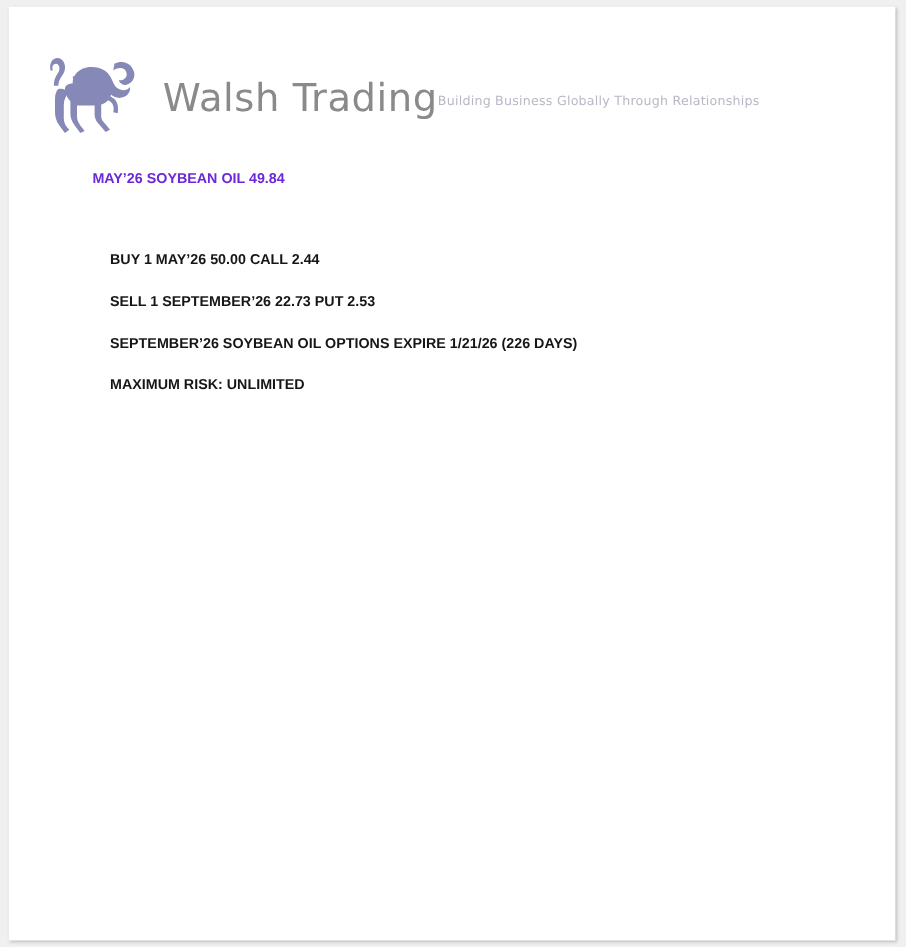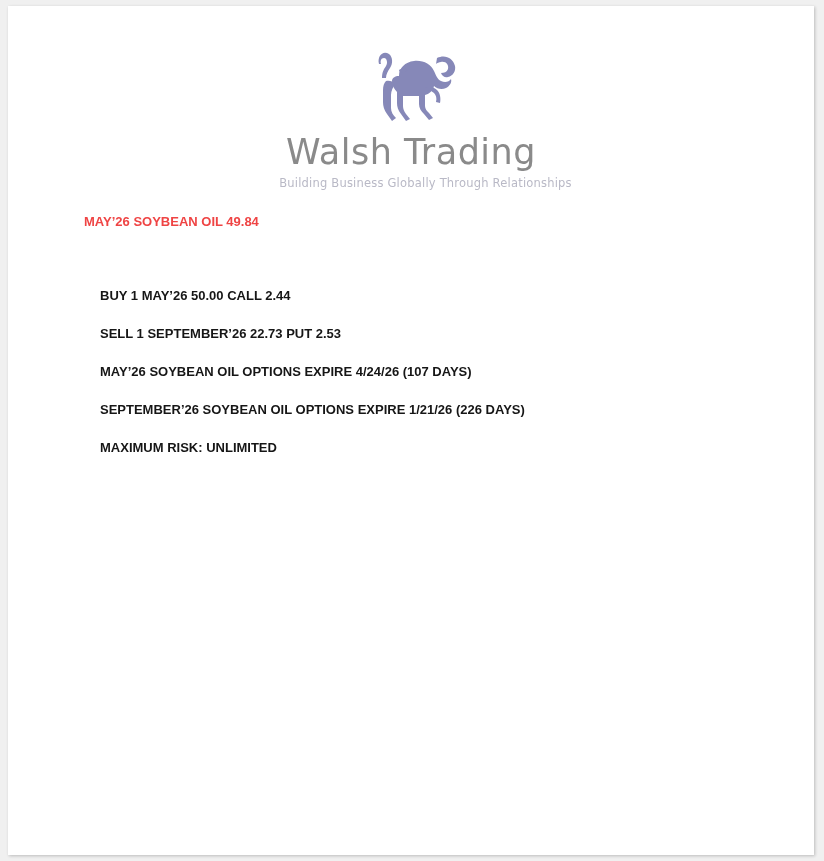--- a/index.html
+++ b/index.html
@@ -20,21 +20,21 @@
     width: 806px;
     height: 849px;
     background: #ffffff;
     box-shadow: 1px 1px 3px rgba(0,0,0,0.22);
     overflow: hidden;
   }
   .logo-block {
     width: 100%;
     padding-top: 42px;
     display: flex;
-    flex-direction: column;
+    flex-direction: row;
     align-items: center;
   }
   .bull-wrap {
     width: 140px;
     height: 82px;
     display: block;
   }
   .brand-name {
     margin-top: 2px;
     font-size: 35px;
@@ -42,40 +42,39 @@
     letter-spacing: 0.5px;
     font-family: "DejaVu Sans", sans-serif;
     font-weight: 400;
   }
   .brand-tagline {
     margin-top: 4px;
     font-size: 11.5px;
     color: #b9b9c6;
     font-family: "DejaVu Sans", sans-serif;
     letter-spacing: 0.2px;
-    margin-left: 29px;
   }
 
   .body-area {
     position: relative;
     margin-top: 24px;
     padding: 0 0 0 68px;
   }
 
   .quote-row {
     position: relative;
     height: 20px;
     margin-bottom: 54px;
   }
   .quote-left, .quote-right {
     position: absolute;
     top: 0;
     font-size: 13px;
     font-weight: bold;
-    color: #ef4444;
+    color: #6d28d9;
     white-space: nowrap;
   }
   .quote-left { left: 8px; }
   .quote-right { left: 382px; }
 
   .line {
     font-size: 13px;
     font-weight: bold;
     color: #161616;
     margin: 0 0 23px 24px;
@@ -116,20 +115,19 @@
   </div>
 
   <div class="body-area">
 
     <div class="quote-row">
       <div class="quote-left">MAY’26 SOYBEAN OIL 49.84</div>
     </div>
 
     <p class="line">BUY 1 MAY’26 50.00 CALL 2.44</p>
     <p class="line">SELL 1 SEPTEMBER’26 22.73 PUT 2.53</p>
-    <p class="line">MAY’26 SOYBEAN OIL OPTIONS EXPIRE 4/24/26 (107 DAYS)</p>
     <p class="line">SEPTEMBER’26 SOYBEAN OIL OPTIONS EXPIRE 1/21/26 (226 DAYS)</p>
     <p class="line">MAXIMUM RISK: UNLIMITED</p>
 
   </div>
 
 
 </div>
 
 </body></html>

